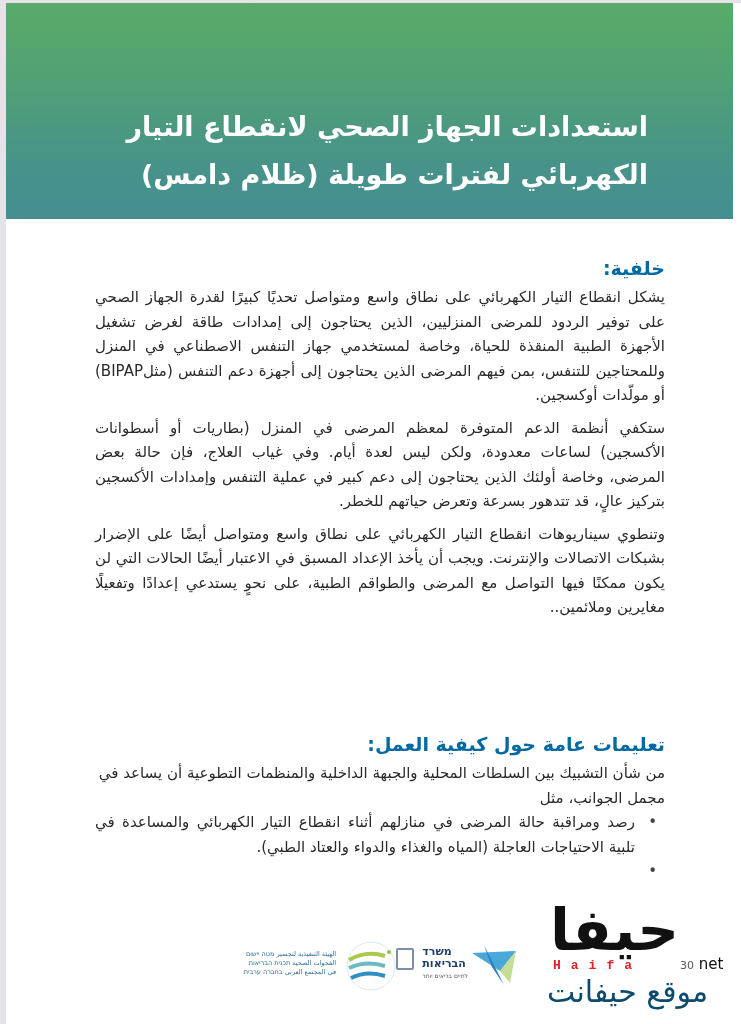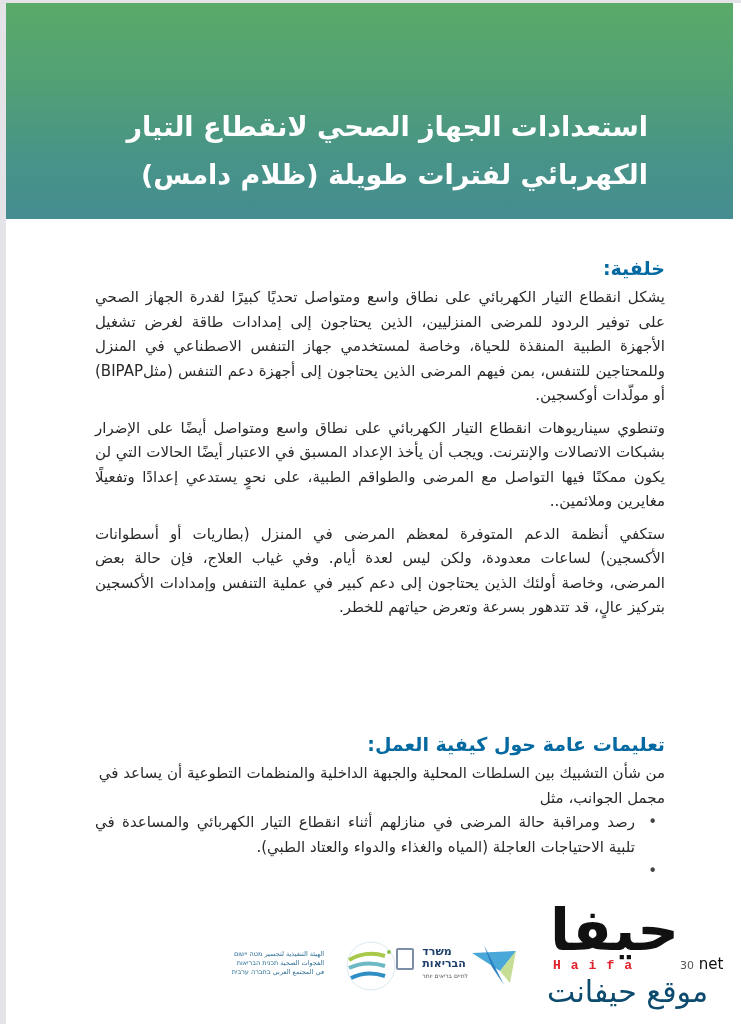--- a/index.html
+++ b/index.html
@@ -42,21 +42,21 @@
   .logos {
     position: absolute; left: 220px; top: 935px; width: 300px; height: 55px;
   }
   .logo-moh { position: absolute; right: 0; top: 0; width: 130px; height: 55px; }
   .logo-moh .star { position: absolute; right: 8px; top: 5px; width: 48px; height: 45px; }
   .logo-moh .txt { position: absolute; right: 58px; top: 8px; direction: rtl; font-size: 11px; font-weight: bold; color: #1d3f6a; line-height: 12px; text-align: left; }
   .logo-moh .sub { font-size: 6px; font-weight: normal; color:#555; }
   .logo-moh .emblem { position: absolute; right: 112px; top: 10px; width: 14px; height: 18px; border: 2px solid #7d8fa8; border-radius: 2px; }
   .logo-auth { position: absolute; left: 0; top: 0; width: 170px; height: 55px; }
   .logo-auth .waves { position: absolute; right: 0; top: 0; width: 55px; height: 55px; }
-  .logo-auth .txt { position: absolute; right: 72px; top: 12px; direction: rtl; font-size: 6.5px; color: #2f6f96; line-height: 9px; text-align: right; white-space: nowrap; }
+  .logo-auth .txt { position: absolute; right: 60px; top: 12px; direction: rtl; font-size: 6.5px; color: #2f6f96; line-height: 9px; text-align: right; white-space: nowrap; }
   .watermark { position: absolute; left: 545px; top: 895px; width: 190px; height: 125px; }
   .wm-haifa { position: absolute; left: 5px; top: 5px; font-size: 58px; font-weight: bold; color: #111; direction: rtl; line-height: 60px; }
   .wm-latin { position: absolute; left: 8px; top: 63px; font-size: 13px; font-weight: bold; color: #e0202a; letter-spacing: 10px; font-family: Liberation Mono, monospace; }
   .wm-net { position: absolute; left: 135px; top: 60px; font-size: 15px; color: #111; }
   .wm-arabic { position: absolute; left: 2px; top: 80px; font-size: 30px; color: #0c4a6e; direction: rtl; line-height: 34px; }
 </style>
 </head>
 <body>
 
 <div class="sheet">
@@ -64,22 +64,22 @@
   <div class="header-band">
     <h1 class="header-title">
       <span>استعدادات الجهاز الصحي لانقطاع التيار</span><br>
       <span>الكهربائي لفترات طويلة (ظلام دامس)</span>
     </h1>
   </div>
 
   <div class="content">
     <h2 class="section-heading">خلفية:</h2>
     <p class="para">يشكل انقطاع التيار الكهربائي على نطاق واسع ومتواصل تحديًا كبيرًا لقدرة الجهاز الصحي على توفير الردود للمرضى المنزليين، الذين يحتاجون إلى إمدادات طاقة لغرض تشغيل الأجهزة الطبية المنقذة للحياة، وخاصة لمستخدمي جهاز التنفس الاصطناعي في المنزل وللمحتاجين للتنفس، بمن فيهم المرضى الذين يحتاجون إلى أجهزة دعم التنفس (مثلBIPAP) أو مولّدات أوكسجين.</p>
+    <p class="para">ستكفي أنظمة الدعم المتوفرة لمعظم المرضى في المنزل (بطاريات أو أسطوانات الأكسجين) لساعات معدودة، ولكن ليس لعدة أيام. وفي غياب العلاج، فإن حالة بعض المرضى، وخاصة أولئك الذين يحتاجون إلى دعم كبير في عملية التنفس وإمدادات الأكسجين بتركيز عالٍ، قد تتدهور بسرعة وتعرض حياتهم للخطر.</p>
     <p class="para">وتنطوي سيناريوهات انقطاع التيار الكهربائي على نطاق واسع ومتواصل أيضًا على الإضرار بشبكات الاتصالات والإنترنت. ويجب أن يأخذ الإعداد المسبق في الاعتبار أيضًا الحالات التي لن يكون ممكنًا فيها التواصل مع المرضى والطواقم الطبية، على نحوٍ يستدعي إعدادًا وتفعيلًا مغايرين وملائمين..</p>
-    <p class="para">ستكفي أنظمة الدعم المتوفرة لمعظم المرضى في المنزل (بطاريات أو أسطوانات الأكسجين) لساعات معدودة، ولكن ليس لعدة أيام. وفي غياب العلاج، فإن حالة بعض المرضى، وخاصة أولئك الذين يحتاجون إلى دعم كبير في عملية التنفس وإمدادات الأكسجين بتركيز عالٍ، قد تتدهور بسرعة وتعرض حياتهم للخطر.</p>
   </div>
 
   <div class="section2">
     <h2 class="section-heading">تعليمات عامة حول كيفية العمل:</h2>
     <p class="para" style="margin-bottom:0">من شأن التشبيك بين السلطات المحلية والجبهة الداخلية والمنظمات التطوعية أن يساعد في مجمل الجوانب، مثل</p>
     <ul class="bullets">
       <li>
         <span class="dot">•</span>
         <span>رصد ومراقبة حالة المرضى في منازلهم أثناء انقطاع التيار الكهربائي والمساعدة في تلبية الاحتياجات العاجلة (المياه والغذاء والدواء والعتاد الطبي).</span>
       </li>

